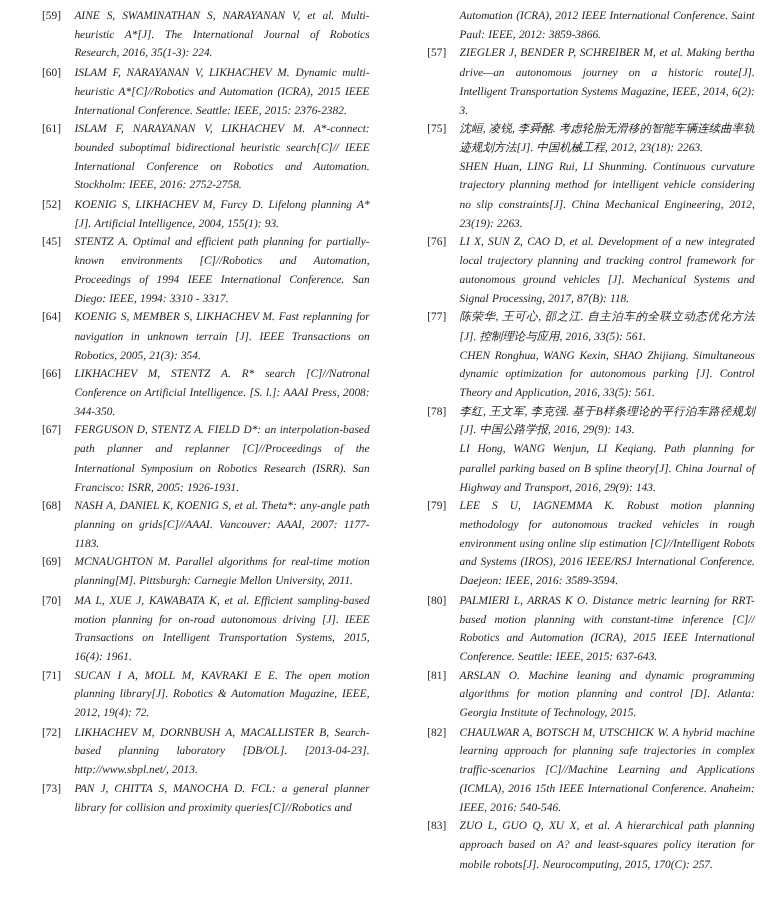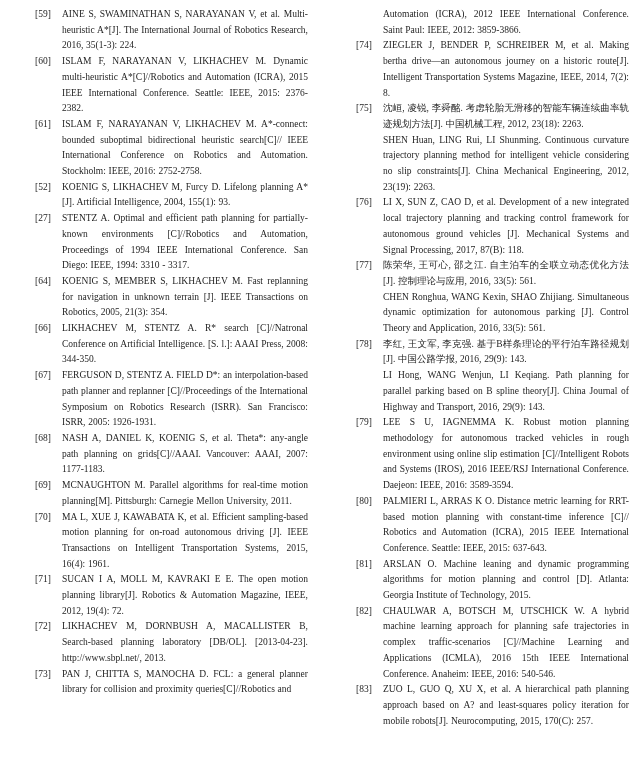--- a/index.html
+++ b/index.html
@@ -29,20 +29,21 @@
   }
   .ref-label {
     flex: 0 0 27px;
     font-size: 9.5px;
     line-height: 15.7px;
     white-space: nowrap;
   }
   .ref-body {
     flex: 1 1 auto;
     min-width: 0;
+    font-style: italic;
   }
   .ref-para {
     font-size: 9.5px;
     line-height: 15.7px;
     text-align: justify;
     word-spacing: 0.3px;
   }
 </style>
 </head>
 <body>
@@ -71,21 +72,21 @@
   </div>
 
   <div class="ref-item">
     <span class="ref-label">[52]</span>
     <div class="ref-body">
           <div class="ref-para">KOENIG S, LIKHACHEV M, Furcy D. Lifelong planning A*[J]. Artificial Intelligence, 2004, 155(1): 93.</div>
         </div>
   </div>
 
   <div class="ref-item">
-    <span class="ref-label">[27]</span>
+    <span class="ref-label">[45]</span>
     <div class="ref-body">
           <div class="ref-para">STENTZ A. Optimal and efficient path planning for partially-known environments [C]//Robotics and Automation, Proceedings of 1994 IEEE International Conference. San Diego: IEEE, 1994: 3310 - 3317.</div>
         </div>
   </div>
 
   <div class="ref-item">
     <span class="ref-label">[64]</span>
     <div class="ref-body">
           <div class="ref-para">KOENIG S, MEMBER S, LIKHACHEV M. Fast replanning for navigation in unknown terrain [J]. IEEE Transactions on Robotics, 2005, 21(3): 354.</div>
         </div>
@@ -150,23 +151,23 @@
 </div>
   <div class="column">
   <div class="ref-item">
     <span class="ref-label"></span>
     <div class="ref-body">
           <div class="ref-para">Automation (ICRA), 2012 IEEE International Conference. Saint Paul: IEEE, 2012: 3859-3866.</div>
         </div>
   </div>
 
   <div class="ref-item">
-    <span class="ref-label">[74]</span>
-    <div class="ref-body">
-          <div class="ref-para">ZIEGLER J, BENDER P, SCHREIBER M, et al. Making bertha drive—an autonomous journey on a historic route[J]. Intelligent Transportation Systems Magazine, IEEE, 2014, 7(2): 8.</div>
+    <span class="ref-label">[57]</span>
+    <div class="ref-body">
+          <div class="ref-para">ZIEGLER J, BENDER P, SCHREIBER M, et al. Making bertha drive—an autonomous journey on a historic route[J]. Intelligent Transportation Systems Magazine, IEEE, 2014, 6(2): 3.</div>
         </div>
   </div>
 
   <div class="ref-item">
     <span class="ref-label">[75]</span>
     <div class="ref-body">
           <div class="ref-para">沈峘, 凌锐, 李舜酩. 考虑轮胎无滑移的智能车辆连续曲率轨迹规划方法[J]. 中国机械工程, 2012, 23(18): 2263.</div>
           <div class="ref-para">SHEN Huan, LING Rui, LI Shunming. Continuous curvature trajectory planning method for intelligent vehicle considering no slip constraints[J]. China Mechanical Engineering, 2012, 23(19): 2263.</div>
         </div>
   </div>

